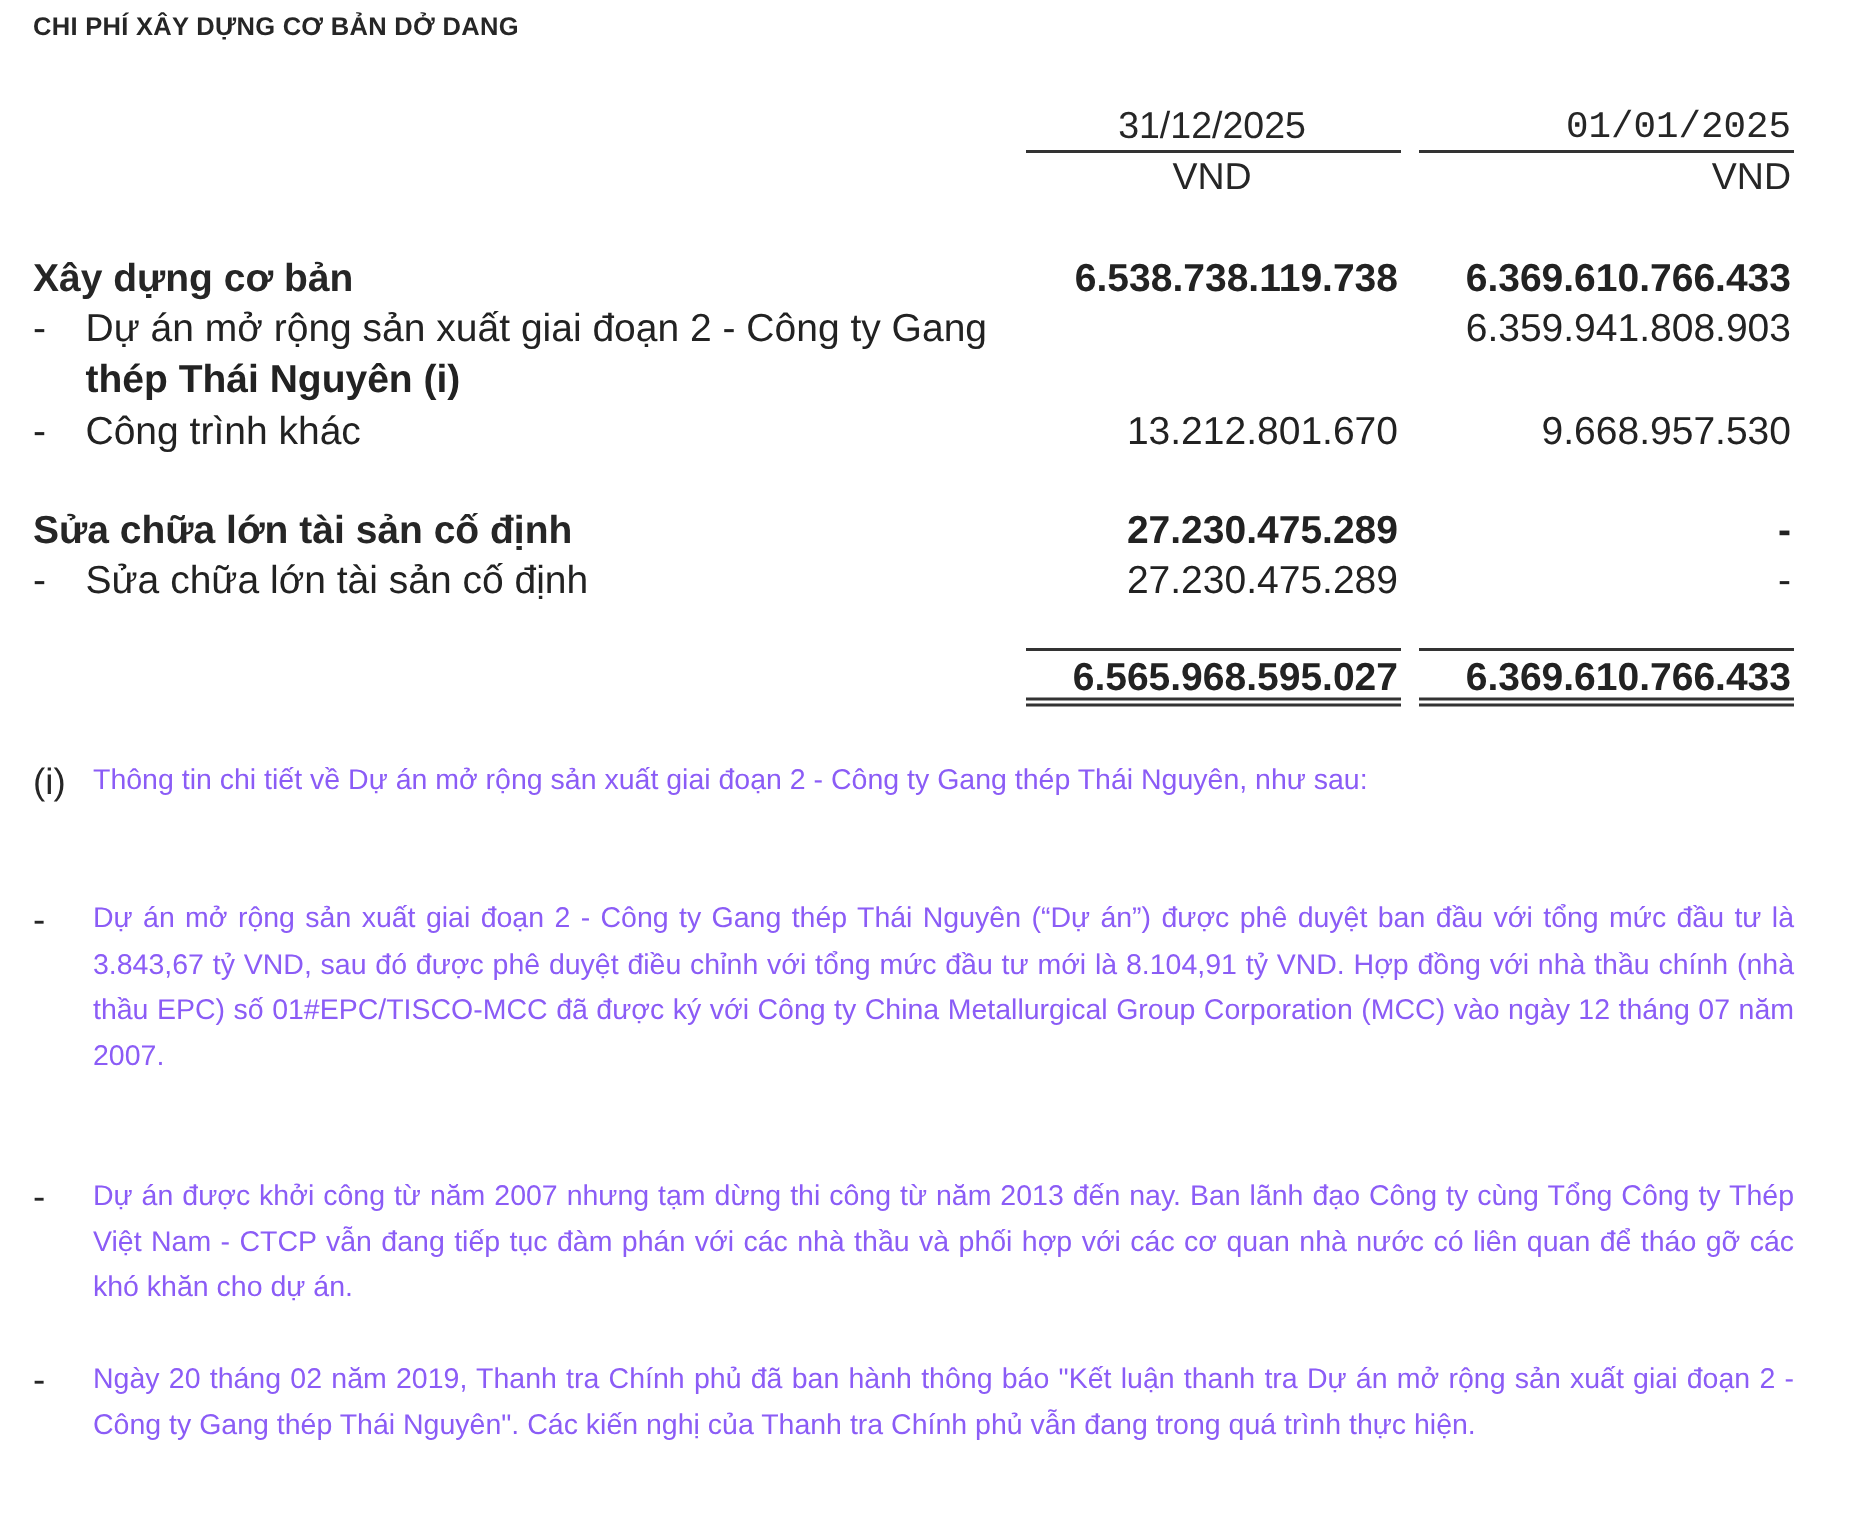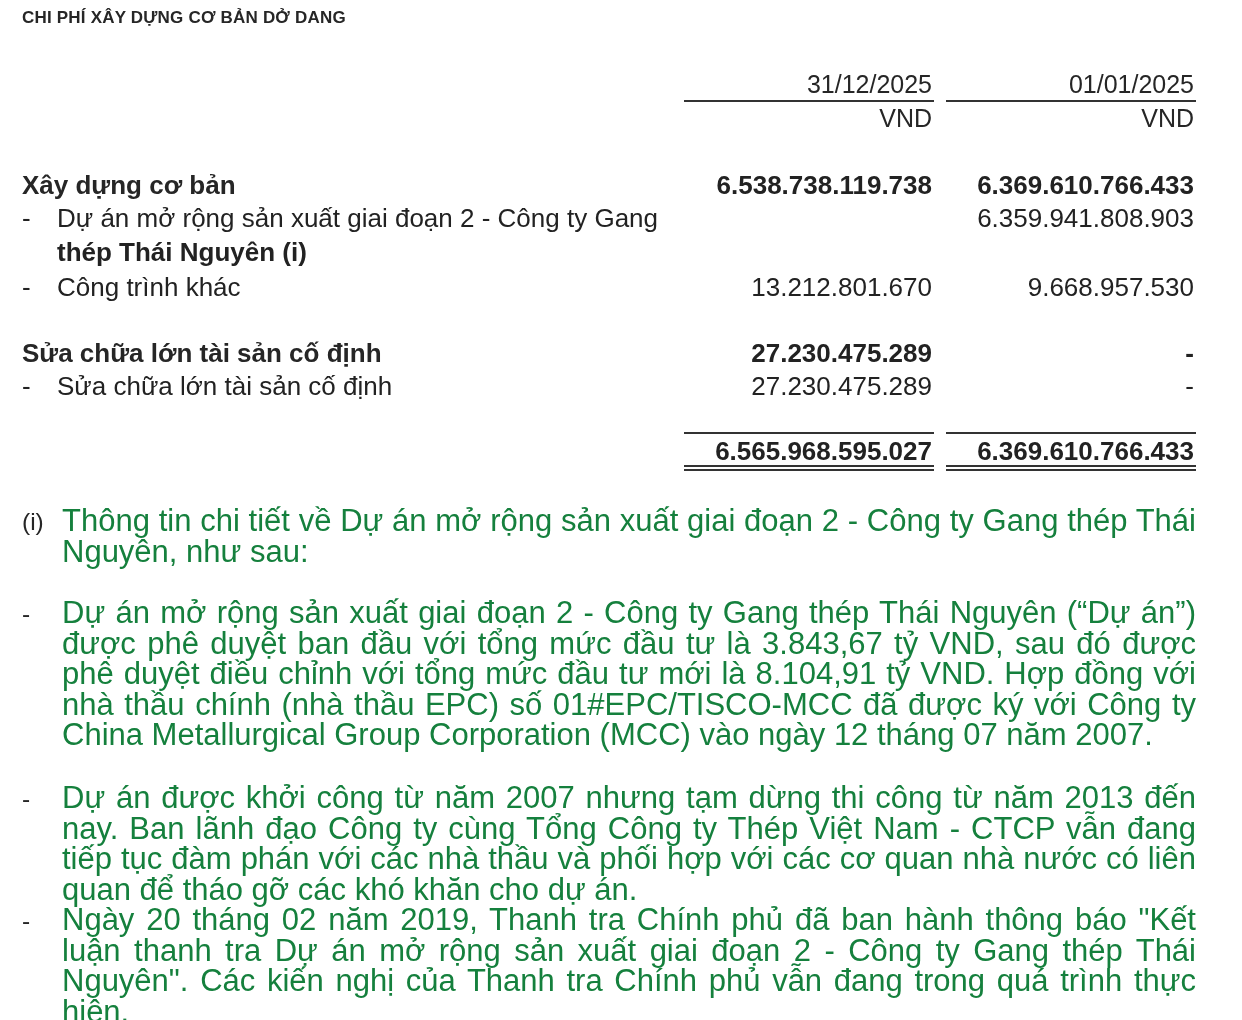--- a/index.html
+++ b/index.html
@@ -7,47 +7,47 @@
     width: 1242px; height: 1020px; overflow: hidden; position: relative;
     font-family: "Liberation Sans", sans-serif; color: #222222;
   }
   .title {
     position: absolute; left: 22px; top: 8px;
     font-size: 17px; font-weight: bold; letter-spacing: 0.2px; color: #262626;
   }
   .col-head {
     position: absolute; text-align: right; font-size: 25px; color: #262626;
   }
-  .col1 { left: 684px; width: 248px; }
+  .col1 { left: 684px; width: 248px; text-align: center; }
   .col2 { left: 946px; width: 248px; }
   .hline { position: absolute; height: 2px; background: #333; }
   .row { position: absolute; left: 0; width: 1242px; height: 34px; font-size: 26px; }
   .row .label { position: absolute; left: 22px; color: #262626; }
   .row .dash { position: absolute; left: 22px; }
   .row .sub { position: absolute; left: 57px; }
   .row .v1 { position: absolute; left: 684px; width: 248px; text-align: right; }
   .row .v2 { position: absolute; left: 946px; width: 248px; text-align: right; }
   .bold { font-weight: bold; }
   .para {
-    position: absolute; left: 62px; width: 1134px; font-size: 31px; line-height: 30.5px;
-    text-align: justify; color: #15803d;
+    position: absolute; left: 62px; width: 1134px; font-size: 19px; line-height: 30.5px;
+    text-align: justify; color: #8b5cf6;
   }
   .bullet { position: absolute; left: 22px; font-size: 24.5px; color: #262626; }
   .note-mark { position: absolute; left: 22px; font-size: 24.5px; color: #262626; }
 </style>
 </head>
 <body>
 
 <div class="title">CHI PHÍ XÂY DỰNG CƠ BẢN DỞ DANG</div>
 
 <div class="col-head col1" style="top:70px;">31/12/2025</div>
 <div class="hline" style="left:684px; width:250px; top:100px;"></div>
 <div class="col-head col1" style="top:104px;">VND</div>
 
-<div class="col-head col2" style="top:70px;">01/01/2025</div>
+<div class="col-head col2" style="top:70px;font-family:Liberation Mono, monospace;">01/01/2025</div>
 <div class="hline" style="left:946px; width:250px; top:100px;"></div>
 <div class="col-head col2" style="top:104px;">VND</div>
 
 <div class="row bold" style="top:170px;">
   <span class="label">Xây dựng cơ bản</span>
   <span class="v1">6.538.738.119.738</span>
   <span class="v2">6.369.610.766.433</span>
 </div>
 
 <div class="row" style="top:203px; height:70px;">

